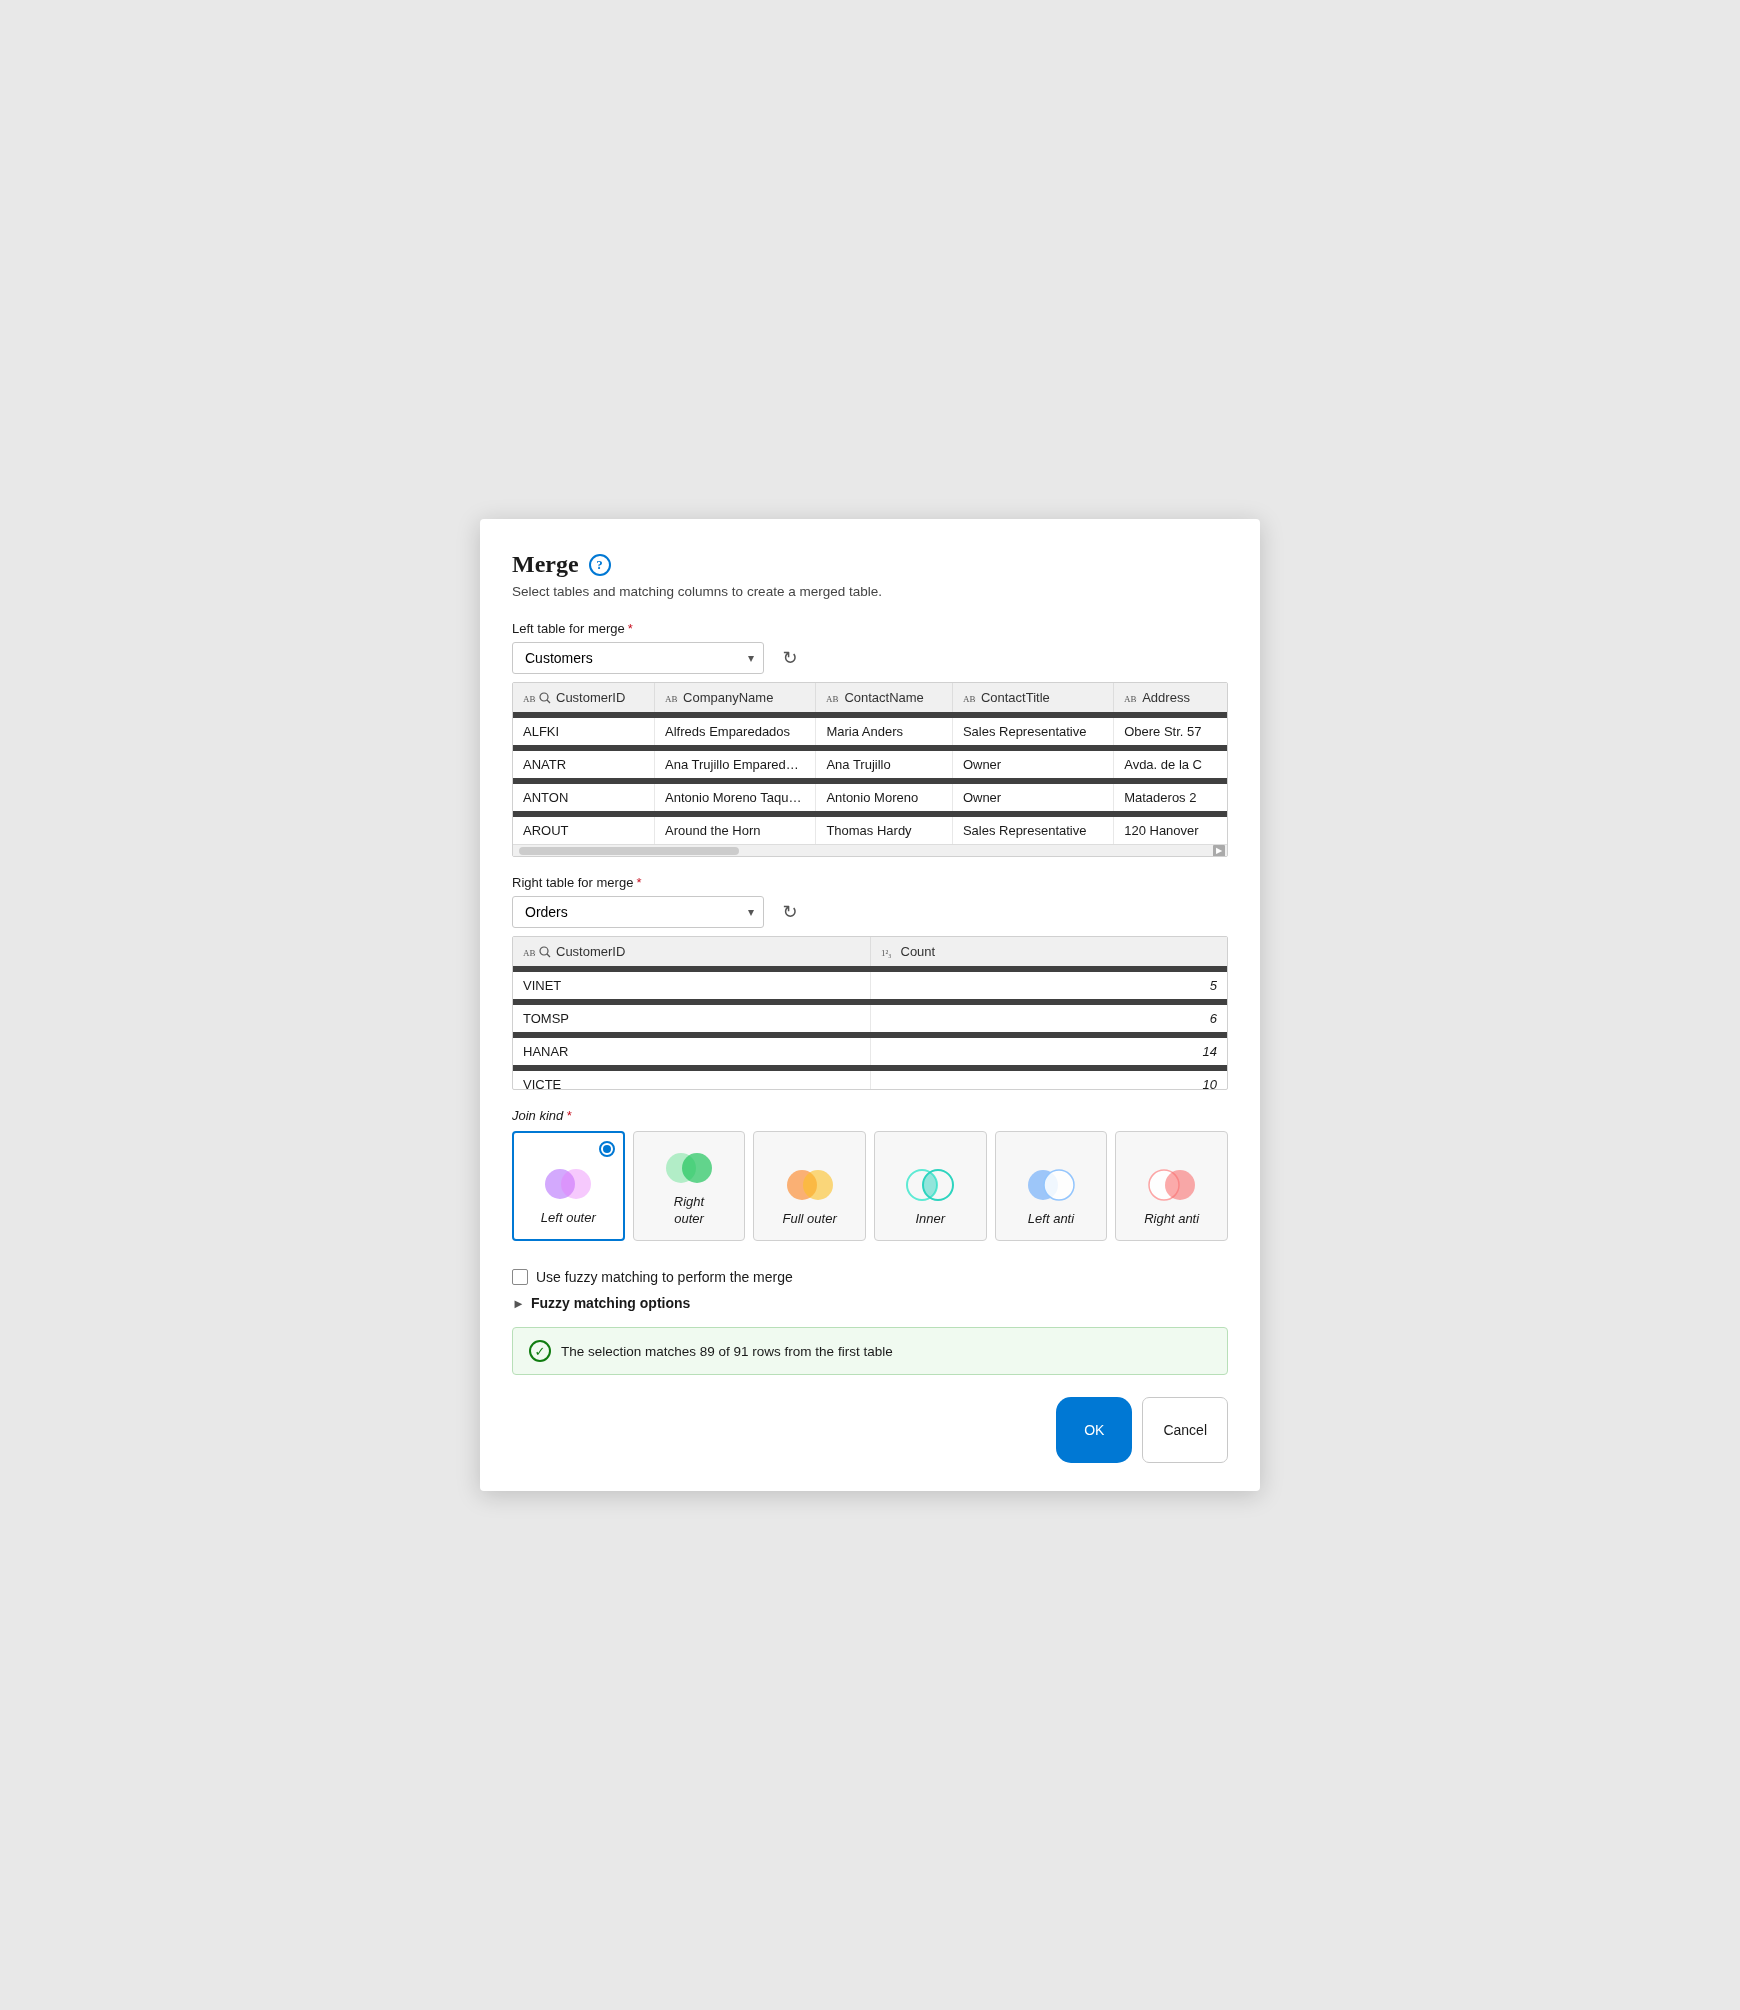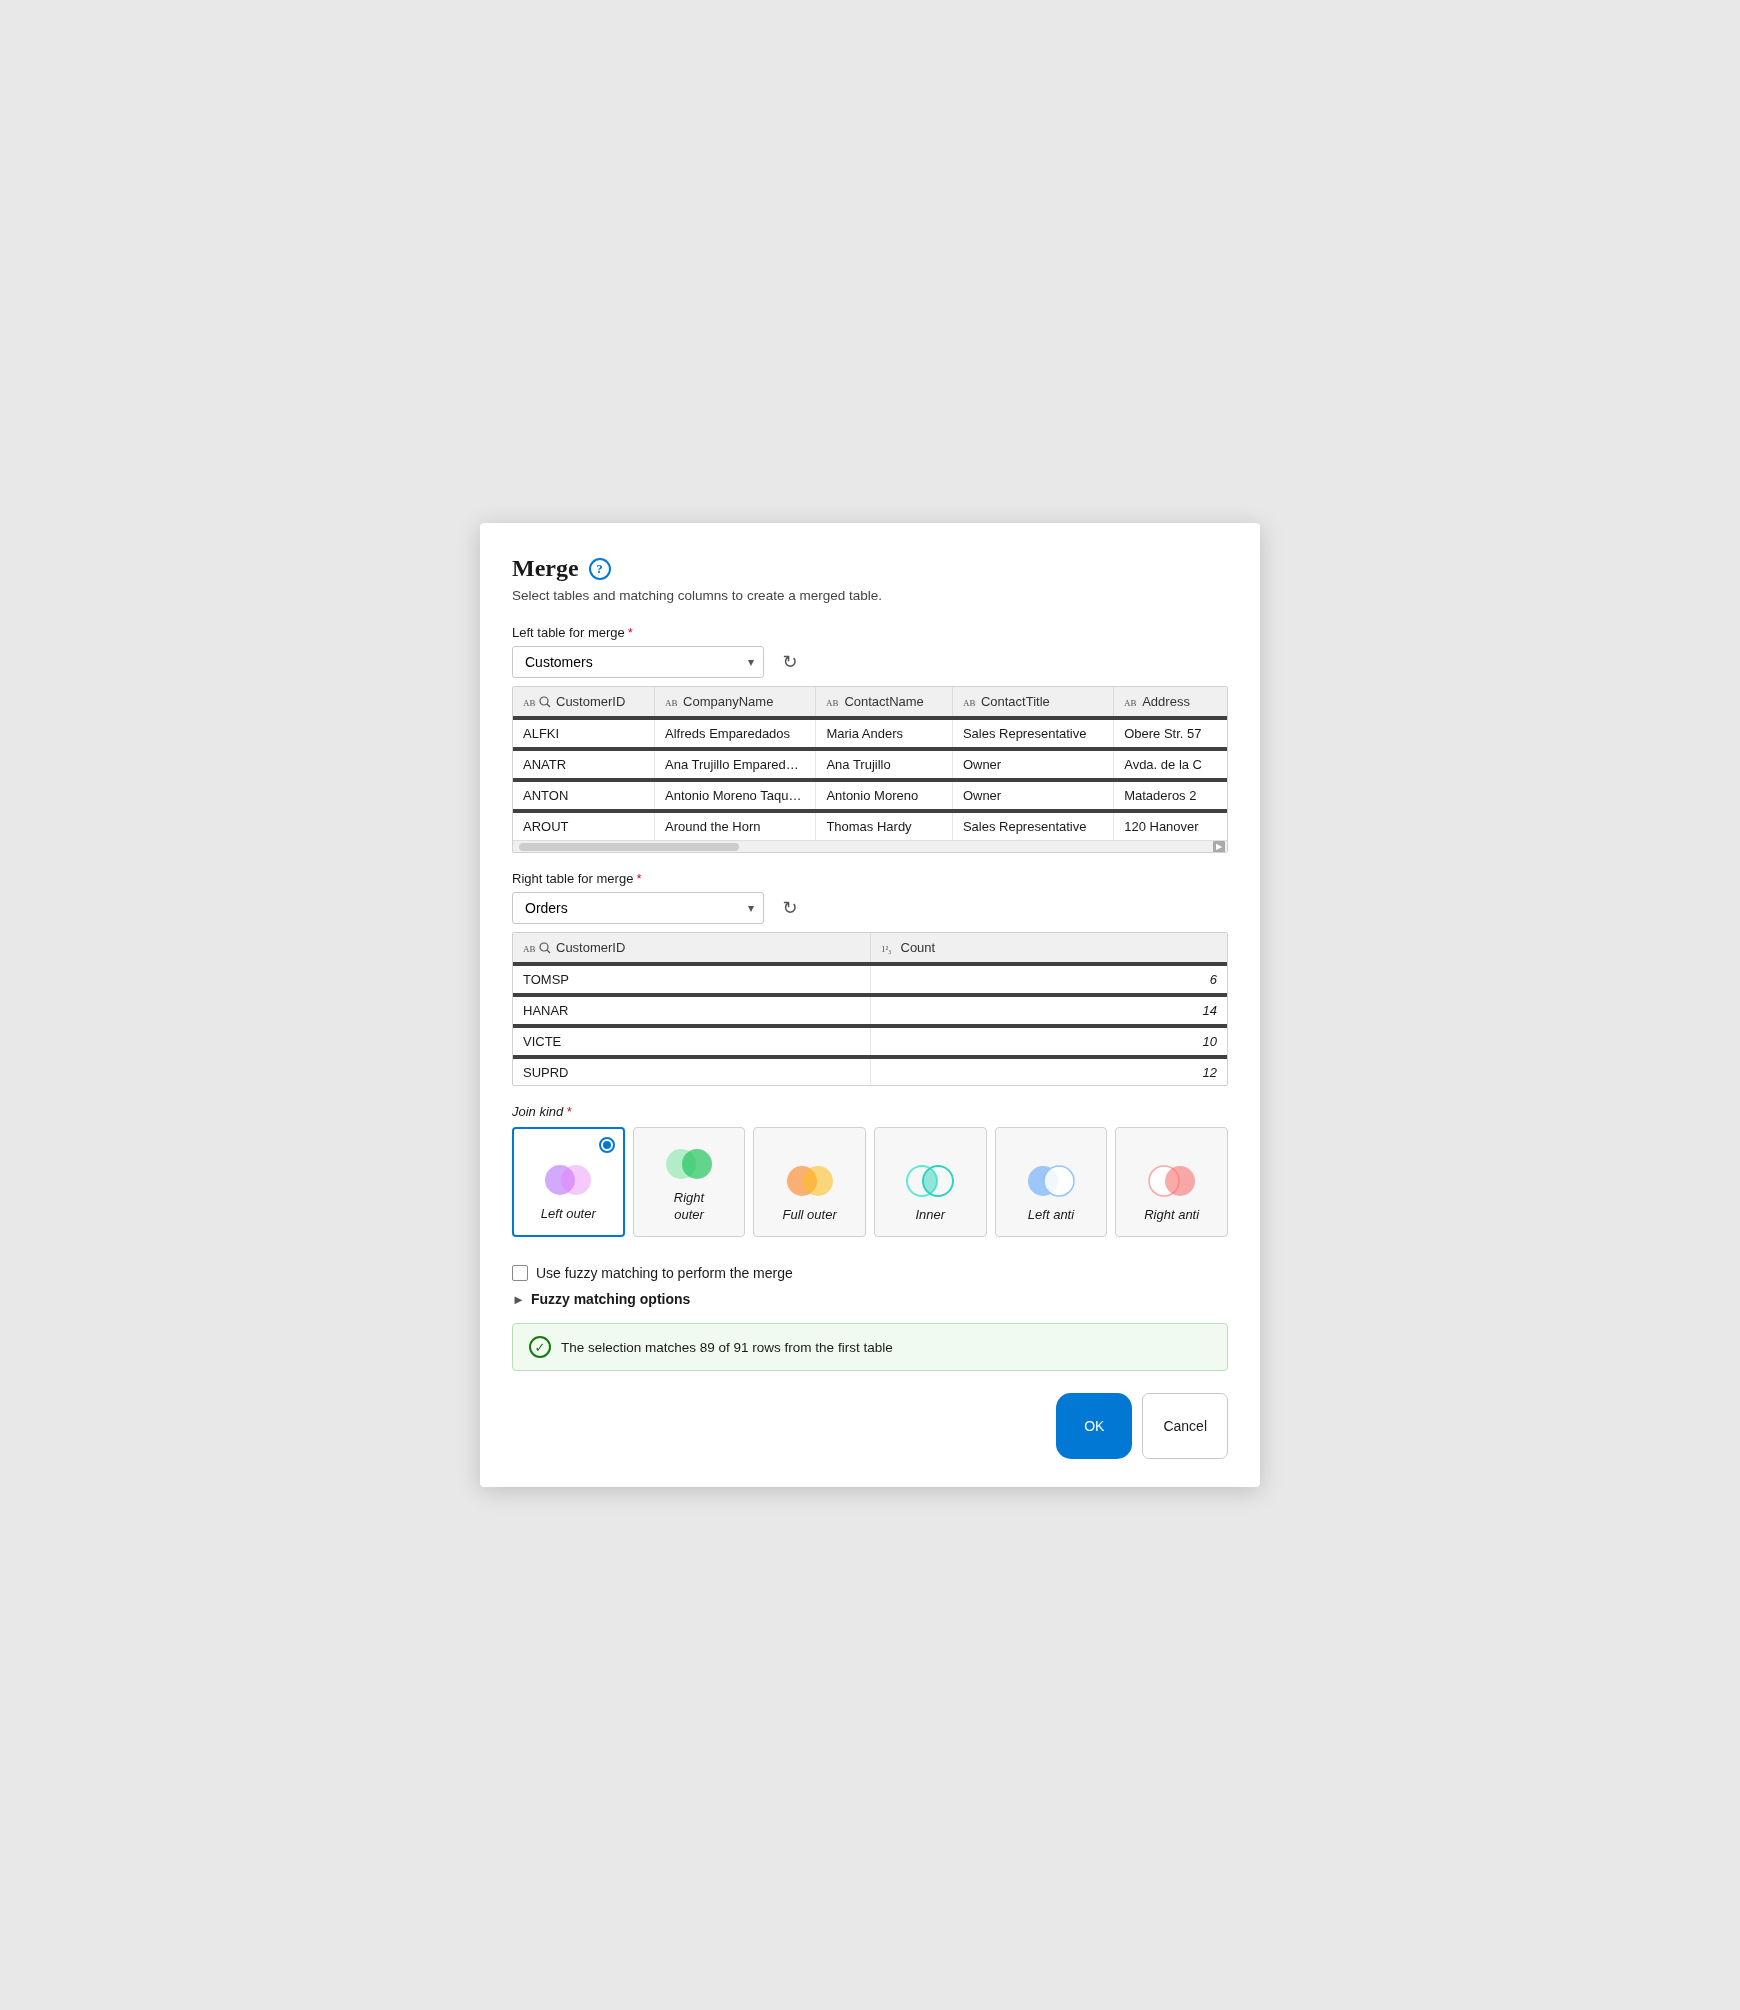--- a/index.html
+++ b/index.html
@@ -117,21 +117,21 @@
     .data-table thead th {
       padding: 7px 10px;
       text-align: left;
       font-weight: 500;
       border-right: 1px solid #ddd;
       white-space: nowrap;
       color: #333;
     }
     .data-table thead th:last-child { border-right: none; }
     .data-table tbody tr {
-      border-top: 4px solid #404040;
+      border-top: 6px solid #404040;
     }
     .data-table tbody td {
       padding: 6px 10px;
       border-right: 1px solid #e8e8e8;
       white-space: nowrap;
       overflow: hidden;
       max-width: 140px;
       text-overflow: ellipsis;
     }
     .data-table tbody td:last-child { border-right: none; }
@@ -464,20 +464,24 @@
                   <svg width="15" height="13" viewBox="0 0 15 13">
                       <text x="0" y="11" font-size="9" fill="#555" font-family="Segoe UI">1²₃</text>
                     </svg>
                 </span>
                 Count
               </div>
             </th>
           </tr>
         </thead>
         <tbody>
+          <tr>
+            <td>VINET</td>
+            <td class="num-right italic">5</td>
+          </tr>
           <tr>
             <td>TOMSP</td>
             <td class="num-right italic">6</td>
           </tr>
           <tr>
             <td>HANAR</td>
             <td class="num-right italic">14</td>
           </tr>
           <tr>
             <td>VICTE</td>

